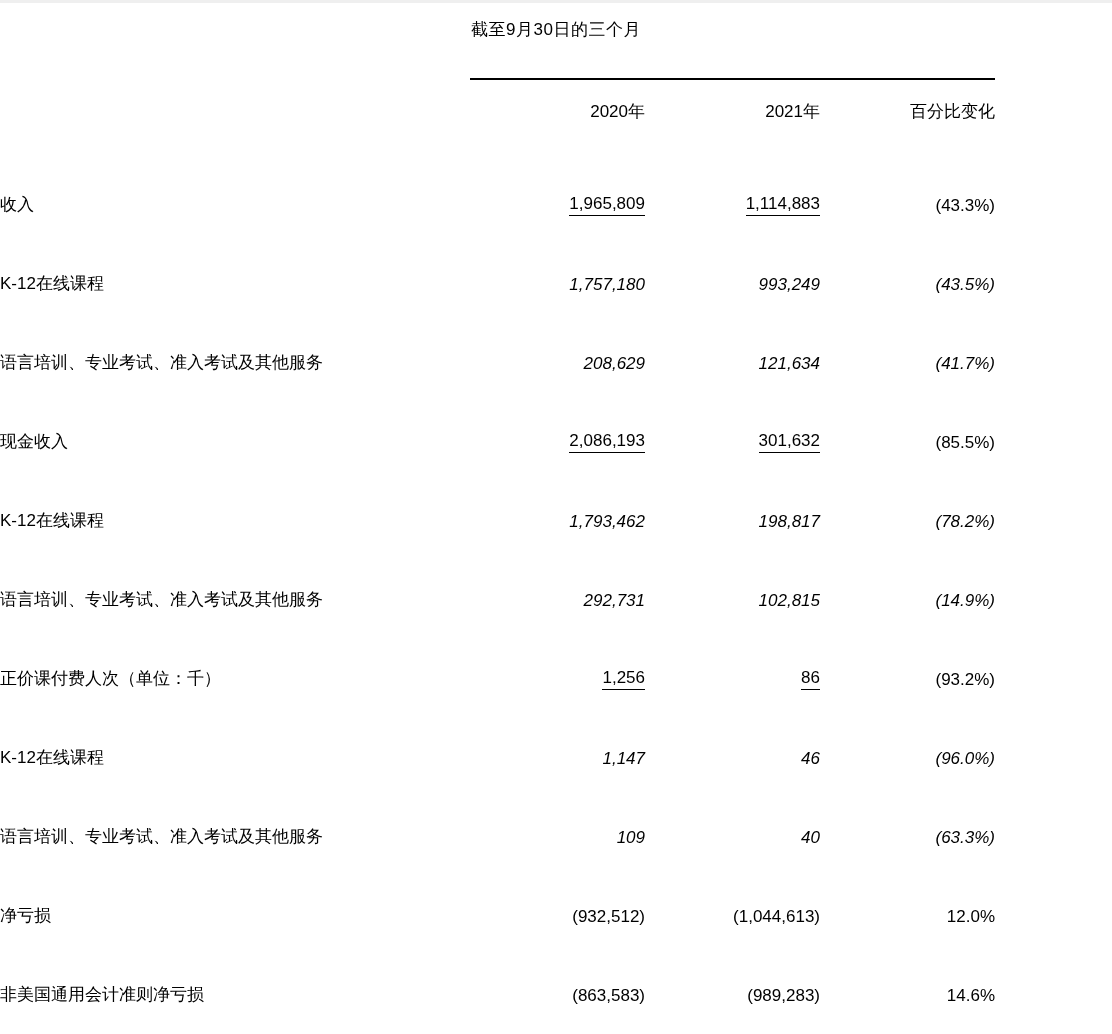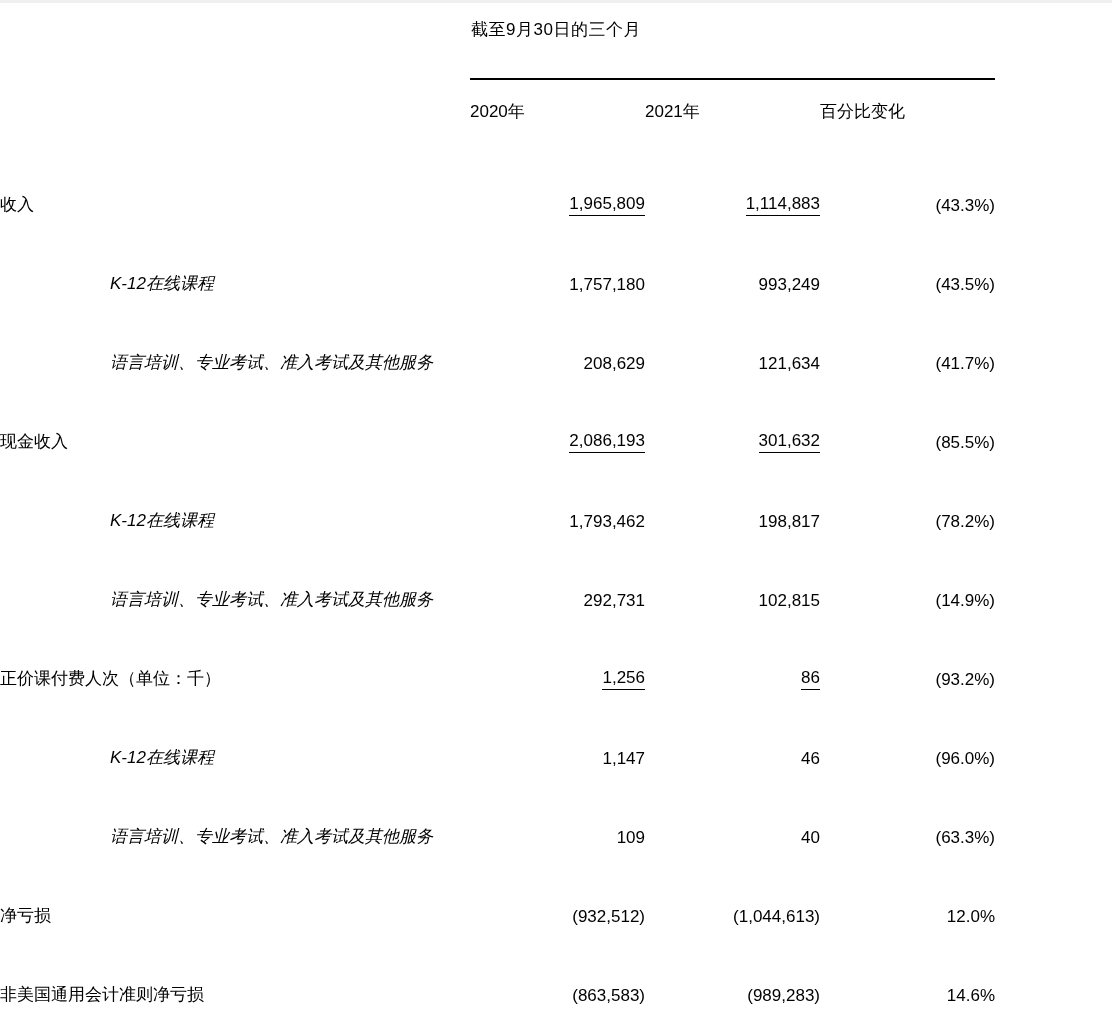--- a/index.html
+++ b/index.html
@@ -61,42 +61,40 @@
   
   .rule-cell {
     height: 14px;
     border-top: 2px solid #000;
   }
   .rule-blank {
     height: 14px;
   }
   tr.head td {
     font-size: 17px;
-    text-align: left;
+    text-align: right;
     padding-top: 6px;
     padding-bottom: 14px;
   }
   tr.data td {
     font-size: 17px;
     height: 79px;
   }
   td.label {
     text-align: left;
     padding-left: 82px;
     white-space: nowrap;
   }
   td.label.indent {
-    padding-left: 110px;
-    font-style: italic;
   }
   td.num {
     text-align: right;
     white-space: nowrap;
   }
-  td.num.italic { }
+  td.num.italic { font-style: italic; }
   .u {
     border-bottom: 1px solid #000;
     padding-bottom: 1px;
     display: inline-block;
   }
 </style>
 </head>
 <body>
 
 <div class="page">

